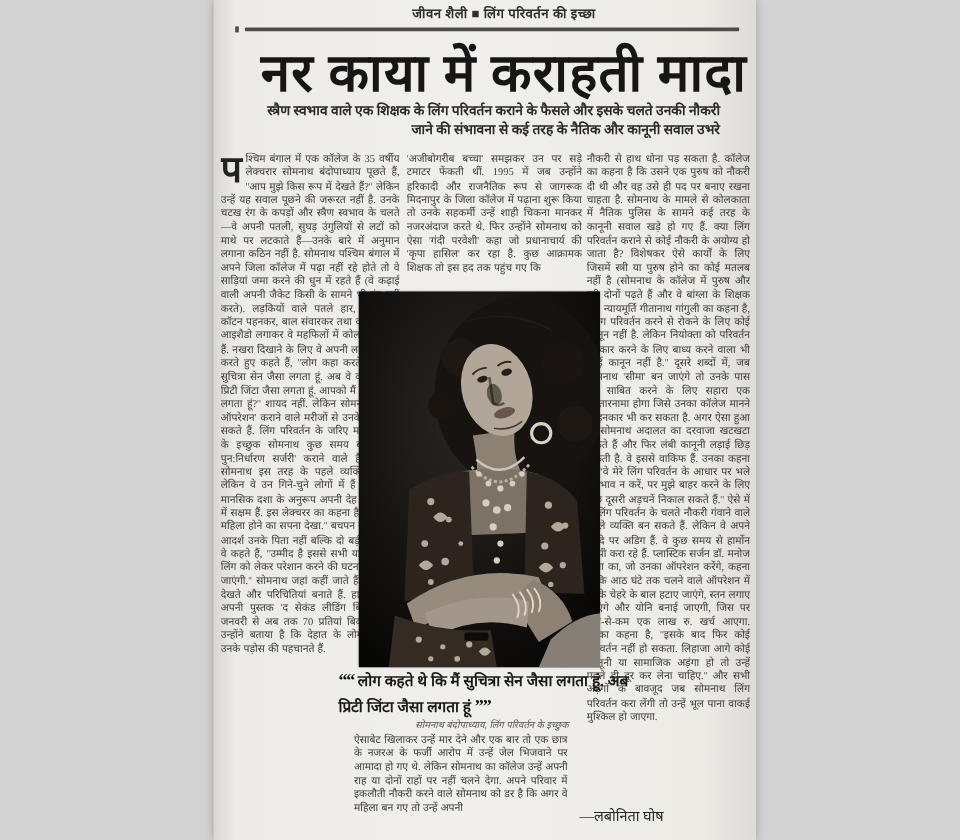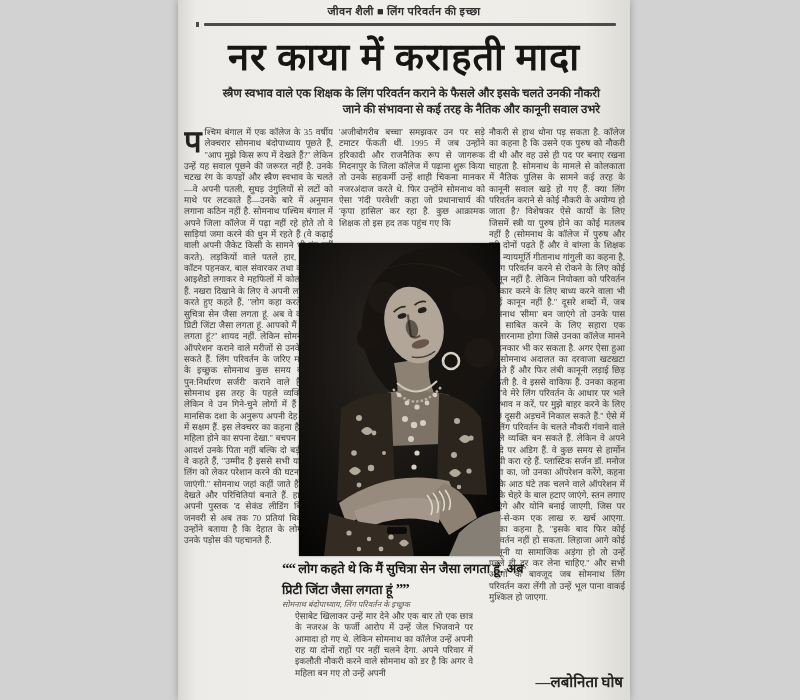--- a/index.html
+++ b/index.html
@@ -8,35 +8,35 @@
     background:#d2d2d2;
     font-family:"Liberation Serif","DejaVu Serif",serif;
     position:relative;
   }
   .page {
     position:absolute; left:178px; top:0; width:452px; height:700px;
     background:linear-gradient(90deg,#d9d7d3 0%, #edebe7 4%, #f1efeb 45%, #edebe6 90%, #dddbd7 100%);
     box-shadow:0 0 8px rgba(0,0,0,.28);
   }
   .kicker {
-    position:absolute; top:3px; left:0; width:100%;
+    position:absolute; top:3px; left:16px; width:100%;
     text-align:center; font-size:11px; font-weight:bold; color:#2f2f2f;
     letter-spacing:.4px; filter:blur(.2px);
   }
   .rule {
     position:absolute; top:23px; left:26px; right:14px; height:2.5px;
     background:#4c4c4c; border-radius:1px;
   }
   .rule::before {
     content:""; position:absolute; left:-8px; top:-1px; width:3px; height:5px;
     background:#4c4c4c;
   }
   .headline {
-    position:absolute; top:29px; left:0; width:100%;
-    text-align:center; font-size:38px; font-weight:bold; color:#181614;
+    position:absolute; top:29px; left:16px; width:100%;
+    text-align:center; font-size:44px; font-weight:bold; color:#181614;
     letter-spacing:1px; filter:blur(.15px);
   }
   .subhead {
     position:absolute; top:86px; left:34px; right:30px;
     text-align:right; font-size:11.5px; font-weight:bold; color:#2c2a28;
     line-height:1.35; filter:blur(.25px);
   }
   .bodycol {
     position:absolute; font-size:8.7px; line-height:11.35px;
     text-align:justify; color:#3d3b38; overflow:hidden;
@@ -56,26 +56,26 @@
   }
   .photo svg { display:block; width:100%; height:100%; }
   .pullquote {
     position:absolute; left:104px; top:558px; width:256px;
     text-align:left; font-size:12.8px; font-weight:bold; color:#1c1a18;
     line-height:1.38; filter:blur(.15px);
   }
   .qmark { font-size:15px; color:#111; letter-spacing:-1px; }
   .caption {
     position:absolute; left:104px; top:598px; width:256px;
-    text-align:left; font-size:8px; font-style:italic; color:#5a554e;
+    text-align:center; font-size:8px; font-style:italic; color:#5a554e;
     filter:blur(.3px);
   }
   .byline {
     position:absolute; right:7px; top:671px; width:140px;
-    text-align:right; font-size:15px; font-weight:bold; color:#26241f;
+    font-size:12px; font-weight:normal; color:#26241f;
     filter:blur(.2px);
   }
 </style>
 </head>
 <body>
 
 <div>
   <div class="page">
 
     <div class="kicker">जीवन शैली ■ लिंग परिवर्तन की इच्छा</div>

